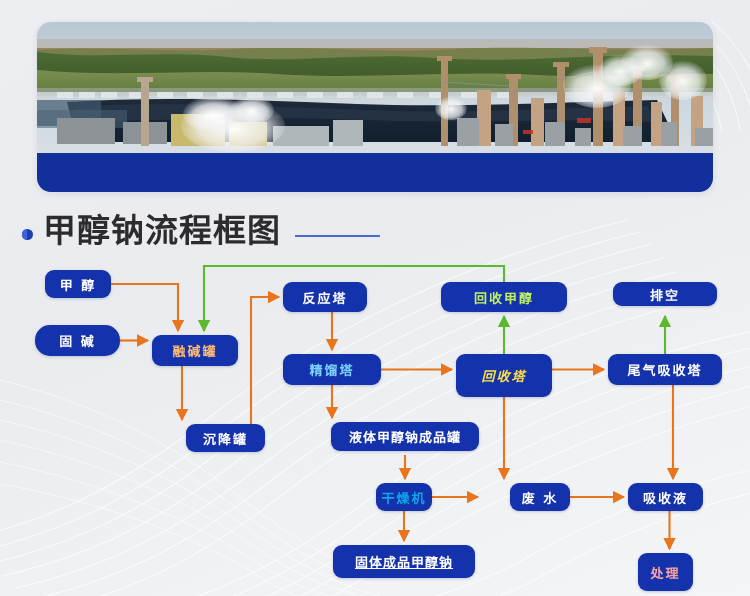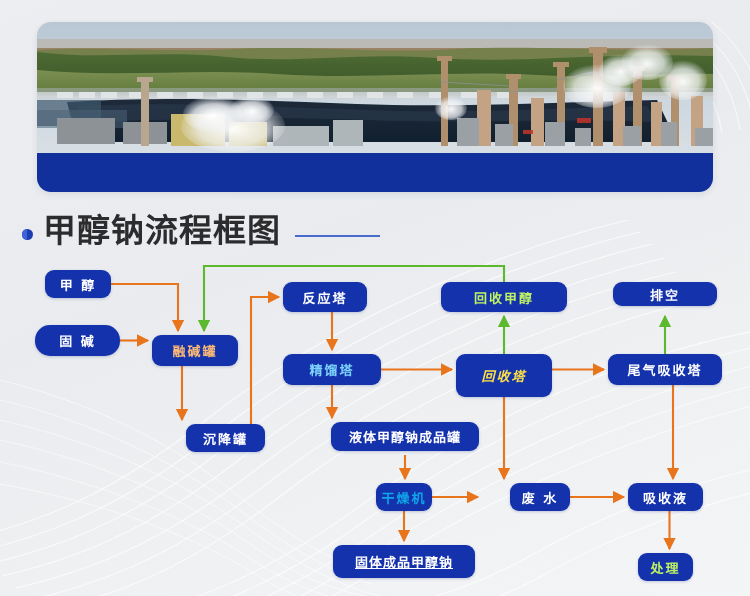--- a/index.html
+++ b/index.html
@@ -387,19 +387,19 @@
         </div>
         <div class="node" style="left: 613px; top: 282px; width: 104px; height: 24px; background: rgb(20, 50, 172); color: rgb(255, 255, 255);">
           <span>排空</span>
         </div>
         <div class="node" style="left: 608px; top: 354px; width: 114px; height: 31px; background: rgb(20, 50, 172); color: rgb(255, 255, 255);">
           <span>尾气吸收塔</span>
         </div>
         <div class="node" style="left: 628px; top: 483px; width: 75px; height: 28px; background: rgb(20, 50, 172); color: rgb(255, 255, 255); text-align: center;">
           <span>吸收液</span>
         </div>
-        <div class="node" style="left: 638px; top: 553px; width: 55px; height: 28px; background: rgb(20, 50, 172); color: #bef264;">
+        <div class="node" style="left: 638px; top: 553px; width: 55px; height: 38px; background: rgb(20, 50, 172); color: #fca5a5;">
           <span>处理</span>
         </div>
       </div>
   </div>
 
 </div>
 
 </body></html>

